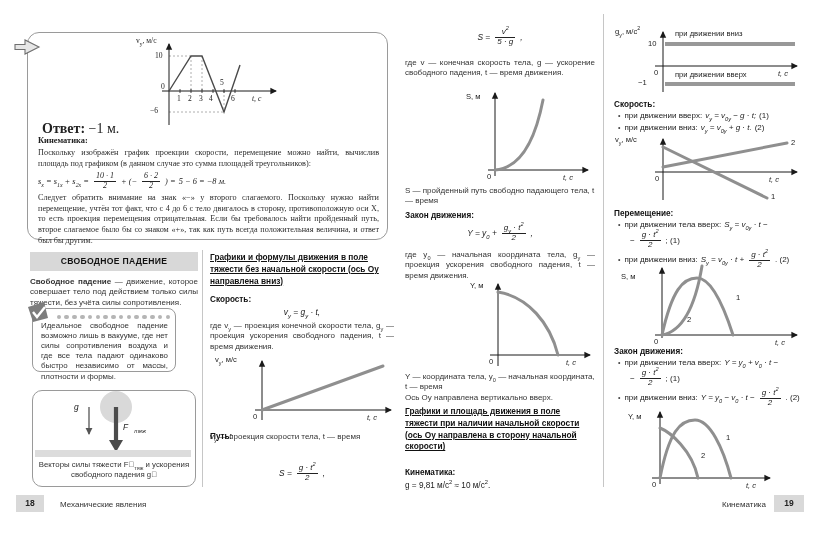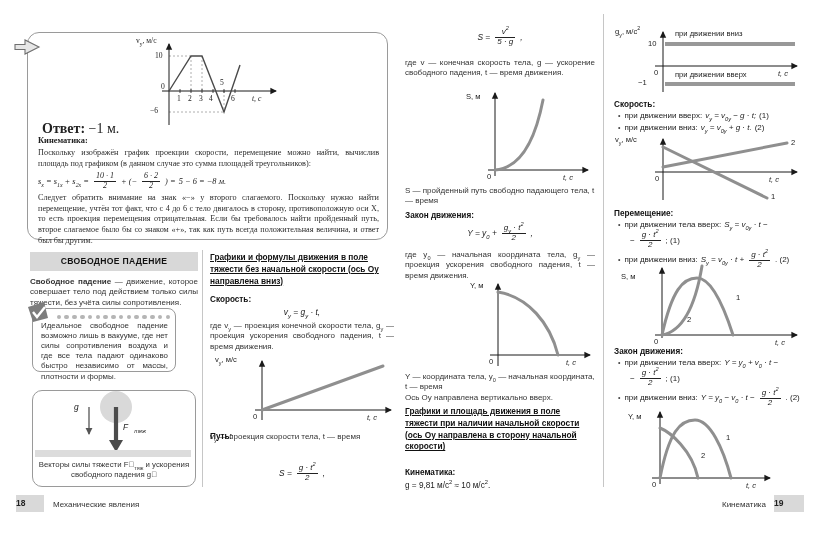--- a/index.html
+++ b/index.html
@@ -36,21 +36,21 @@
   .dots{position:absolute;top:3px;left:22px;white-space:nowrap}
   .dots i{display:inline-block;width:4.6px;height:4.6px;border-radius:50%;background:#b5b5b5;margin:0 1.6px;vertical-align:middle}
   .notetext{position:absolute;left:8px;right:7px;top:12px;text-align:justify;line-height:1.28;font-size:7.9px;color:#333}
   .figbox{position:absolute;left:32px;top:390px;width:164px;height:97px;border:1.2px solid #9a9a9a;border-radius:10px}
   .figcap{position:absolute;left:5px;right:5px;top:69px;text-align:center;line-height:1.3;font-size:7.8px;color:#333}
   
   .bullet{position:absolute;line-height:1.25;font-size:8px;color:#222;display:flex;align-items:center;gap:3px;white-space:nowrap}
   .bullet::before{content:"•";font-size:7px;color:#444;margin-right:1px}
   .bcont{position:absolute;display:flex;align-items:center;gap:3px;font-size:8px;white-space:nowrap}
   
-  .pagenum{position:absolute;top:495px;height:17px;background:#d9d9d9;font-weight:bold;font-size:8.5px;line-height:17px;color:#222}
+  .pagenum{position:absolute;top:495px;height:17px;background:#d9d9d9;font-weight:bold;font-size:8.5px;text-align:center;line-height:17px;color:#222}
   .footlbl{position:absolute;top:500px;font-size:8px;color:#333}
 </style>
 </head>
 <body>
 
 <svg width="0" height="0" style="position:absolute">
   <defs>
     <marker id="ah" viewBox="0 0 8 8" refX="6" refY="4" markerWidth="7.5" markerHeight="7.5" orient="auto">
       <path d="M0,0.6 L7,4 L0,7.4 Z" fill="#1a1a1a"></path>
     </marker>
@@ -166,21 +166,21 @@
   <div class="cformula" style="left:210px;top:464px;width:184px">
     <span class="m">S =</span>
     <span class="frac">
         <span class="fn m">g · t<sup>2</sup></span>
         <span class="fd m">2</span>
       </span>
     <span class="m">,</span>
   </div>
 
   <div class="pagenum" style="left:16px;width:28px">18</div>
-  <div class="footlbl" style="left:53px">Механические явления</div>
+  <div class="footlbl" style="left:60px">Механические явления</div>
 
   <div class="cformula" style="left:405px;top:28px;width:190px">
     <span class="m">S =</span>
     <span class="frac">
         <span class="fn m">v<sup>2</sup></span>
         <span class="fd m">5 · g</span>
       </span>
     <span class="m">,</span>
   </div>
   <div class="para" style="left:405px;top:58px;width:190px">где v — конечная скорость тела, g — ускорение свободного падения, t — время движения.</div>

